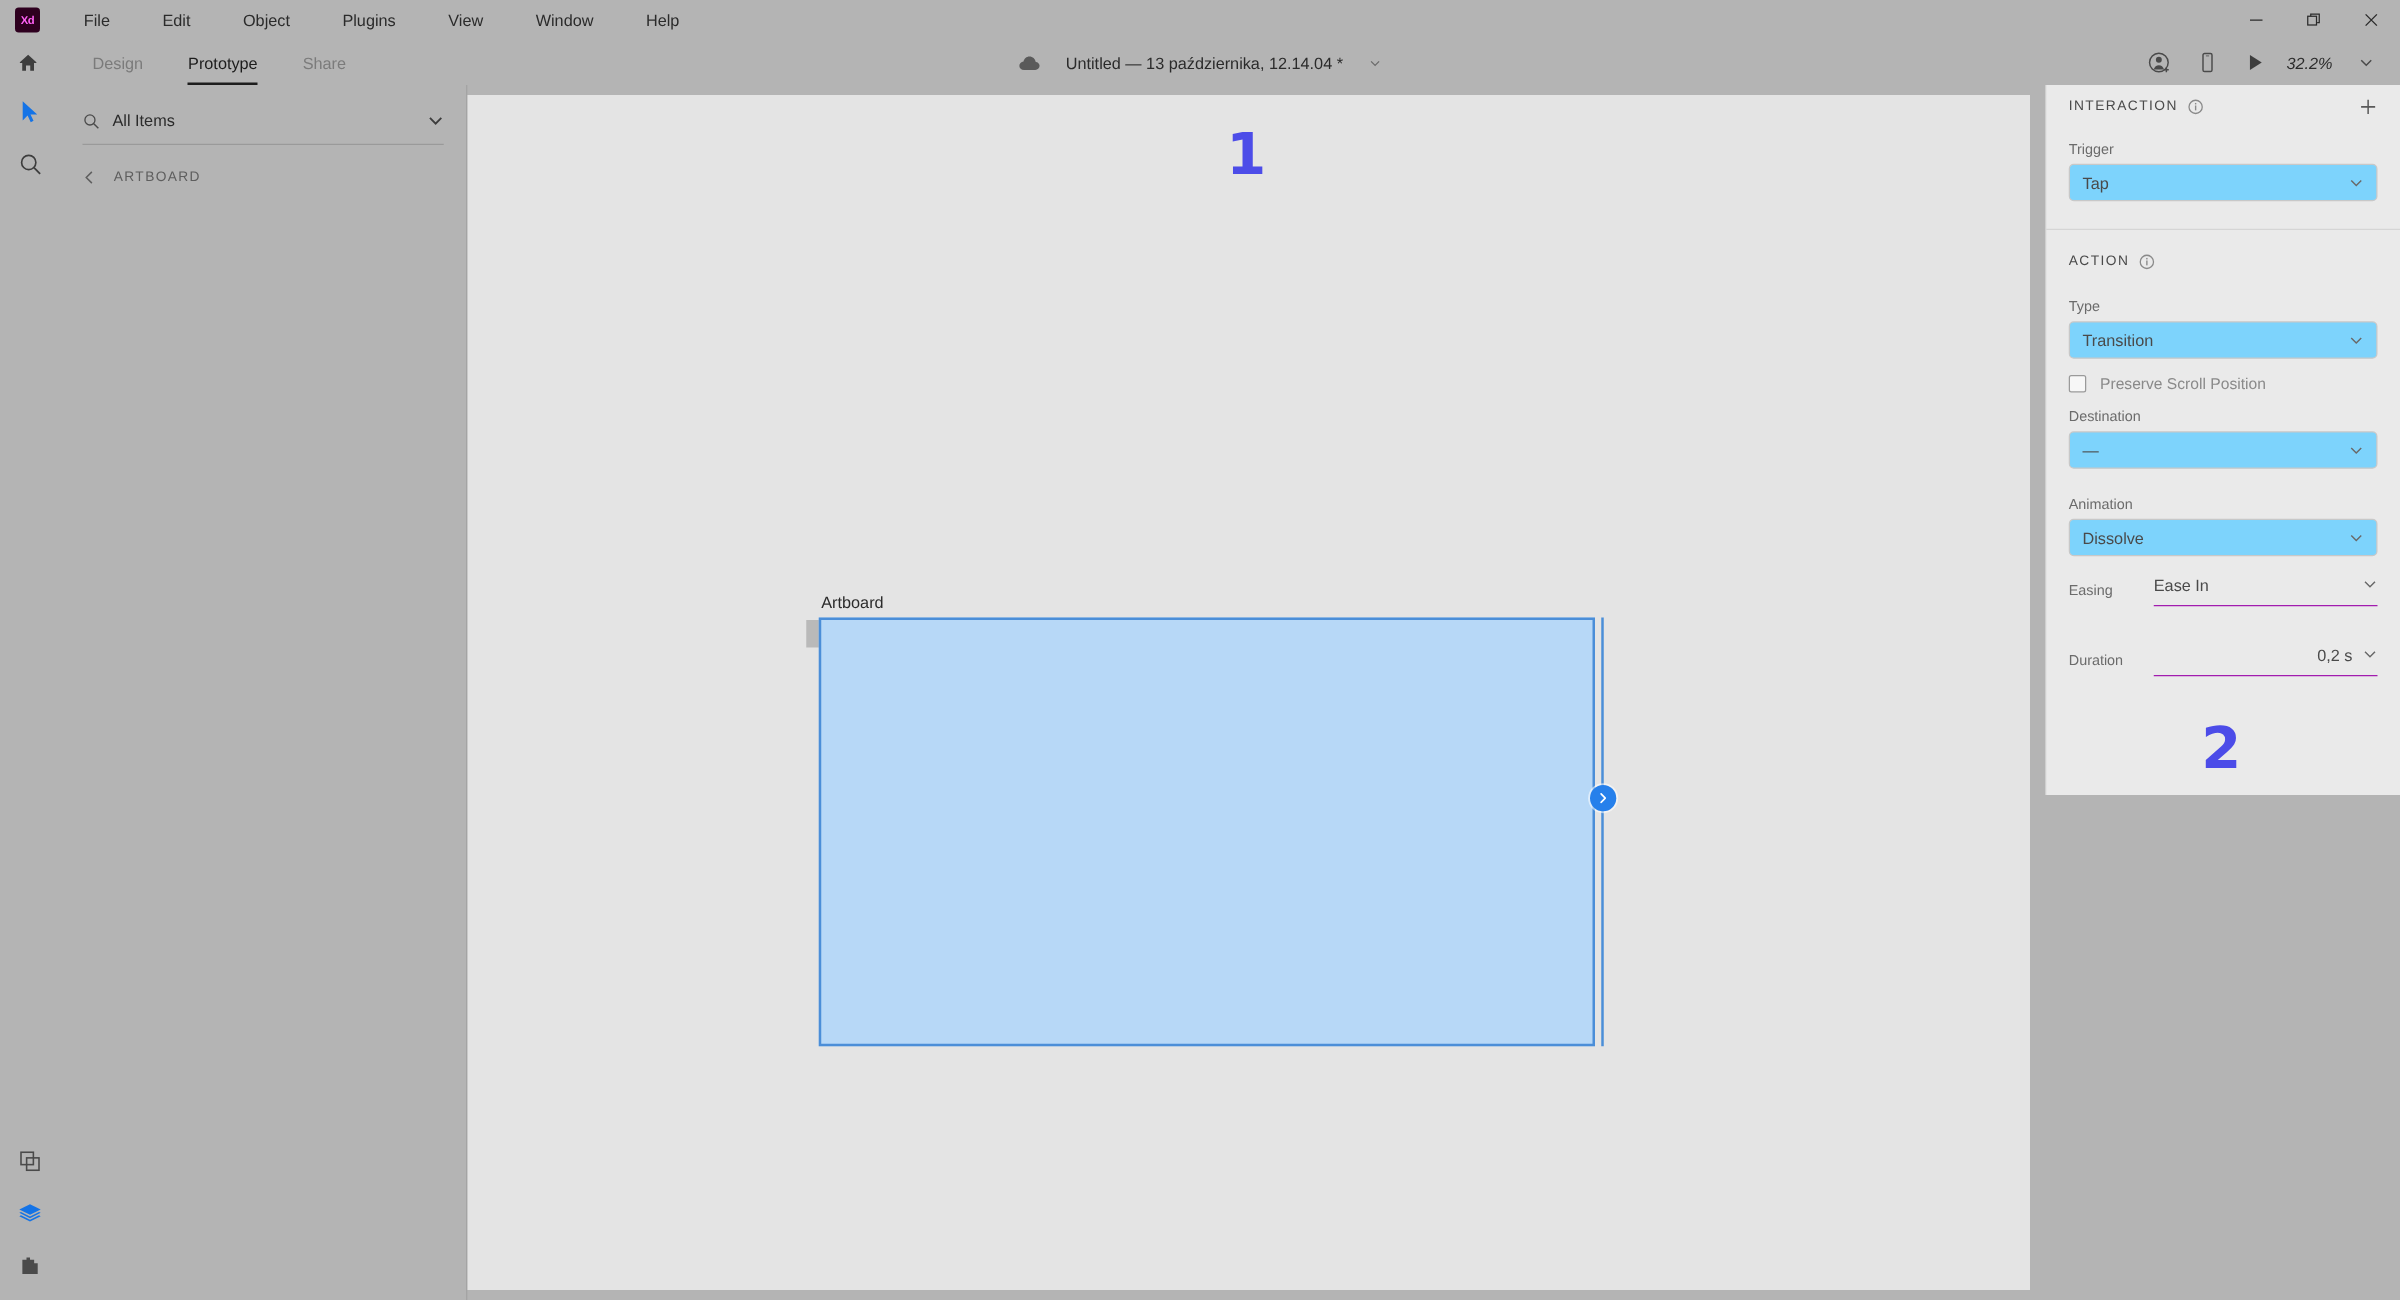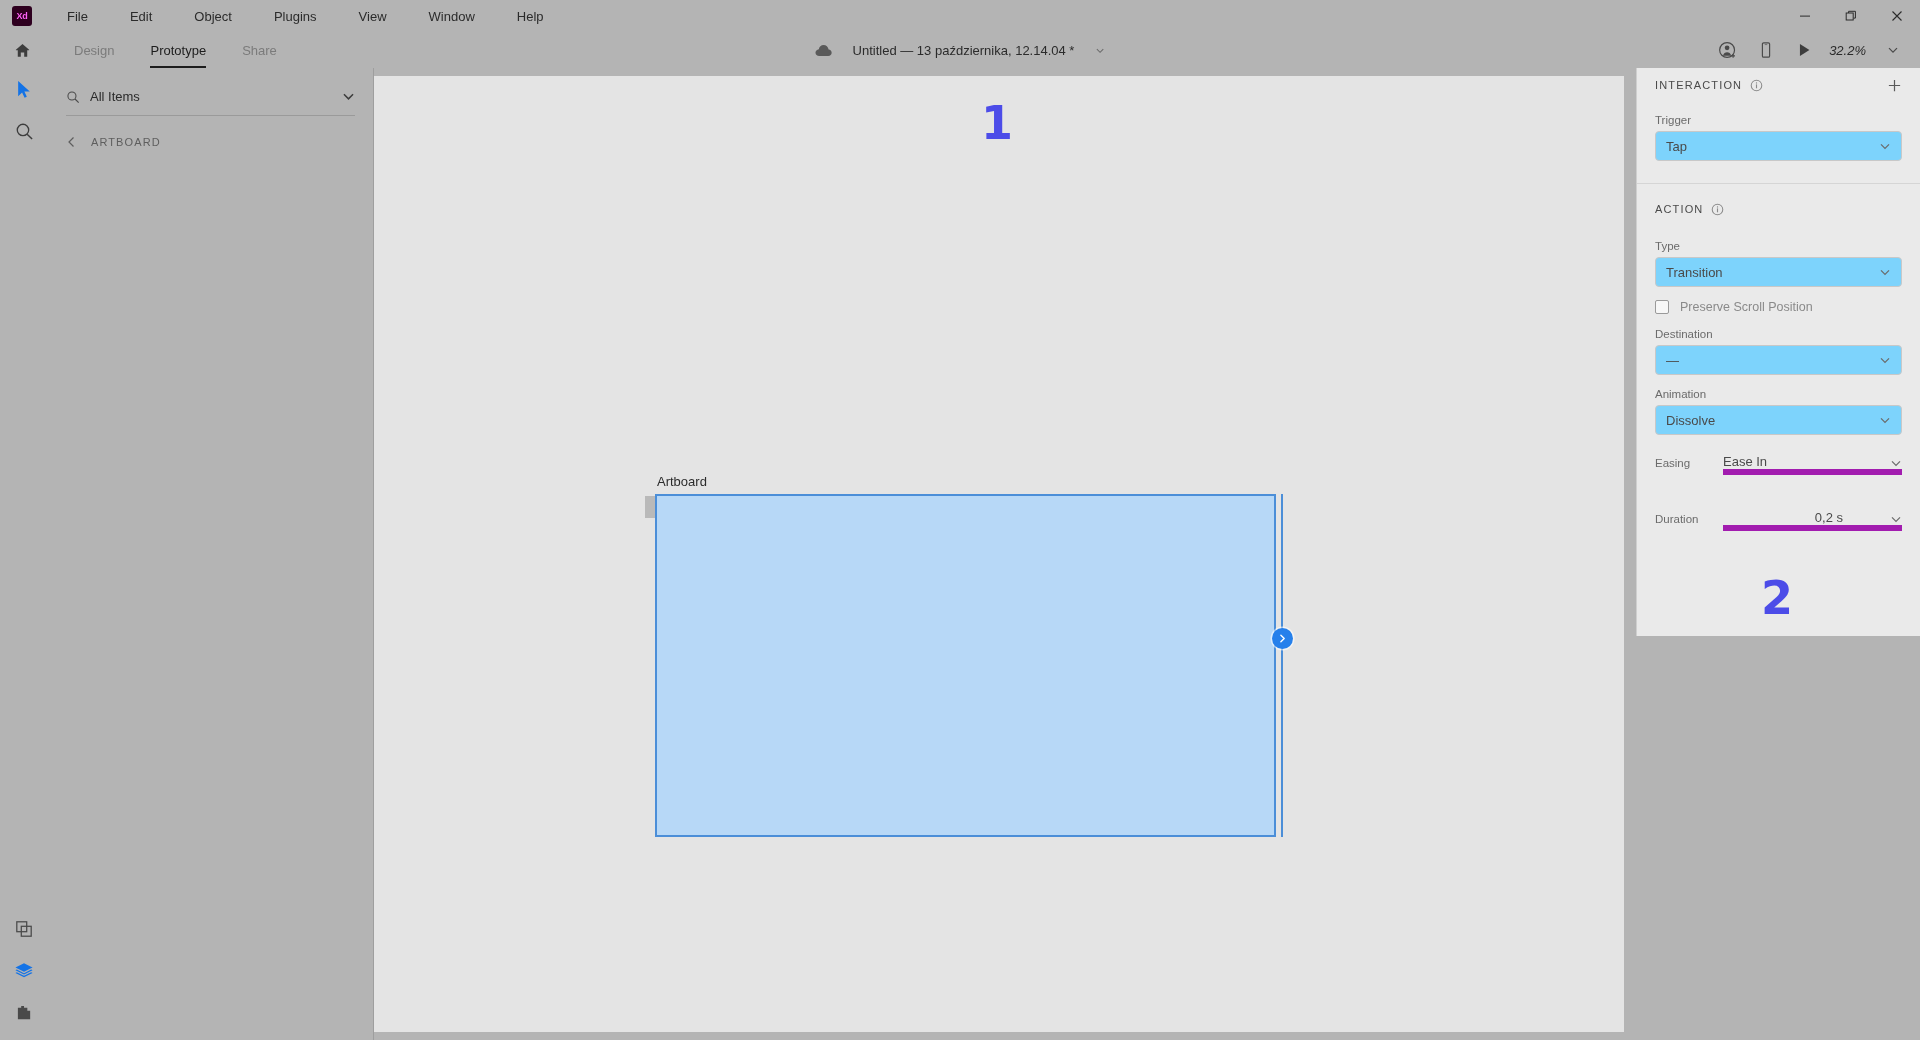--- a/index.html
+++ b/index.html
@@ -153,23 +153,22 @@
   .cbx {
     width: 14px; height: 14px; border: 1.4px solid #9a9a9a; border-radius: 2px;
     background: #f7f7f7;
   }
   .cbx-label { font-size: 12.5px; color: #8a8a8a; }
   .inline-field {
     display: flex; align-items: center; padding: 0 18px; margin-top: 16px; gap: 10px;
   }
   .inline-field .ilabel { font-size: 11.5px; color: #6b6b6b; width: 58px; flex: none; }
   .underline-select {
-    flex: 1; display: flex; align-items: flex-end; height: 24px;
-    border-bottom: 6px solid #a21caf;
-    gap: 39px;
+    flex: 1; display: flex; align-items: flex-start; height: 24px;
+    border-bottom: 1px solid #a21caf;
   }
   .underline-select .val { font-size: 13px; color: #4a4a4a; flex: 1; }
   .underline-select.right .val { text-align: right; padding-right: 8px; }
 
   
   .anno {
     position: absolute; color: #4c4ce8; font-weight: bold; line-height: 1;
     font-family: "DejaVu Sans", sans-serif;
   }
   .anno-1 { left: 981px; top: 100px; font-size: 46px; }
@@ -387,21 +386,21 @@
     <div class="field" style="margin-top:14px">
       <div class="field-label">Destination</div>
       <div class="select">
         <div class="val">—</div>
         <svg class="ico" width="12" height="12" viewBox="0 0 12 12">
           <path d="M2 4.4 L6 8.4 L10 4.4" fill="none" stroke="#6a6a6a" stroke-width="1.2"></path>
         </svg>
       </div>
     </div>
 
-    <div class="field" style="margin-top:13px">
+    <div class="field" style="margin-top:23px">
       <div class="field-label">Animation</div>
       <div class="select">
         <div class="val">Dissolve</div>
         <svg class="ico" width="12" height="12" viewBox="0 0 12 12">
           <path d="M2 4.4 L6 8.4 L10 4.4" fill="none" stroke="#6a6a6a" stroke-width="1.2"></path>
         </svg>
       </div>
     </div>
 
     <div class="inline-field">

